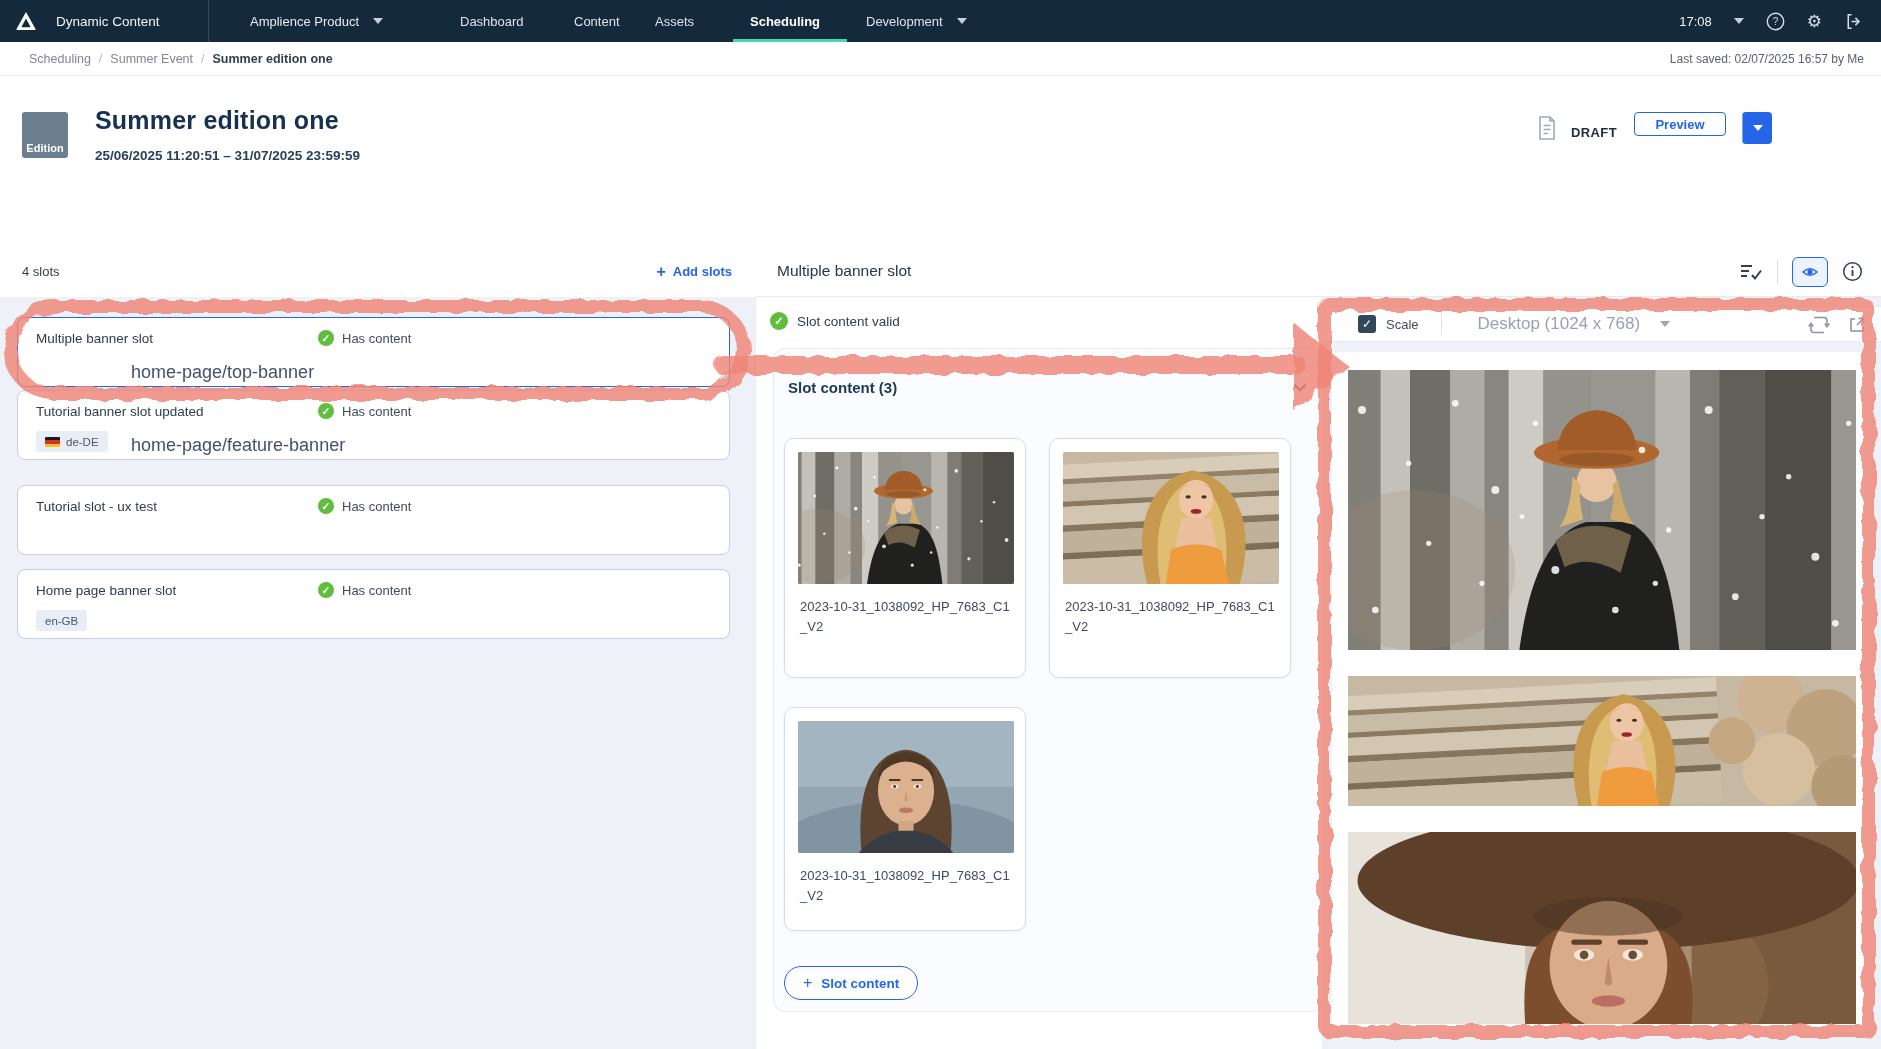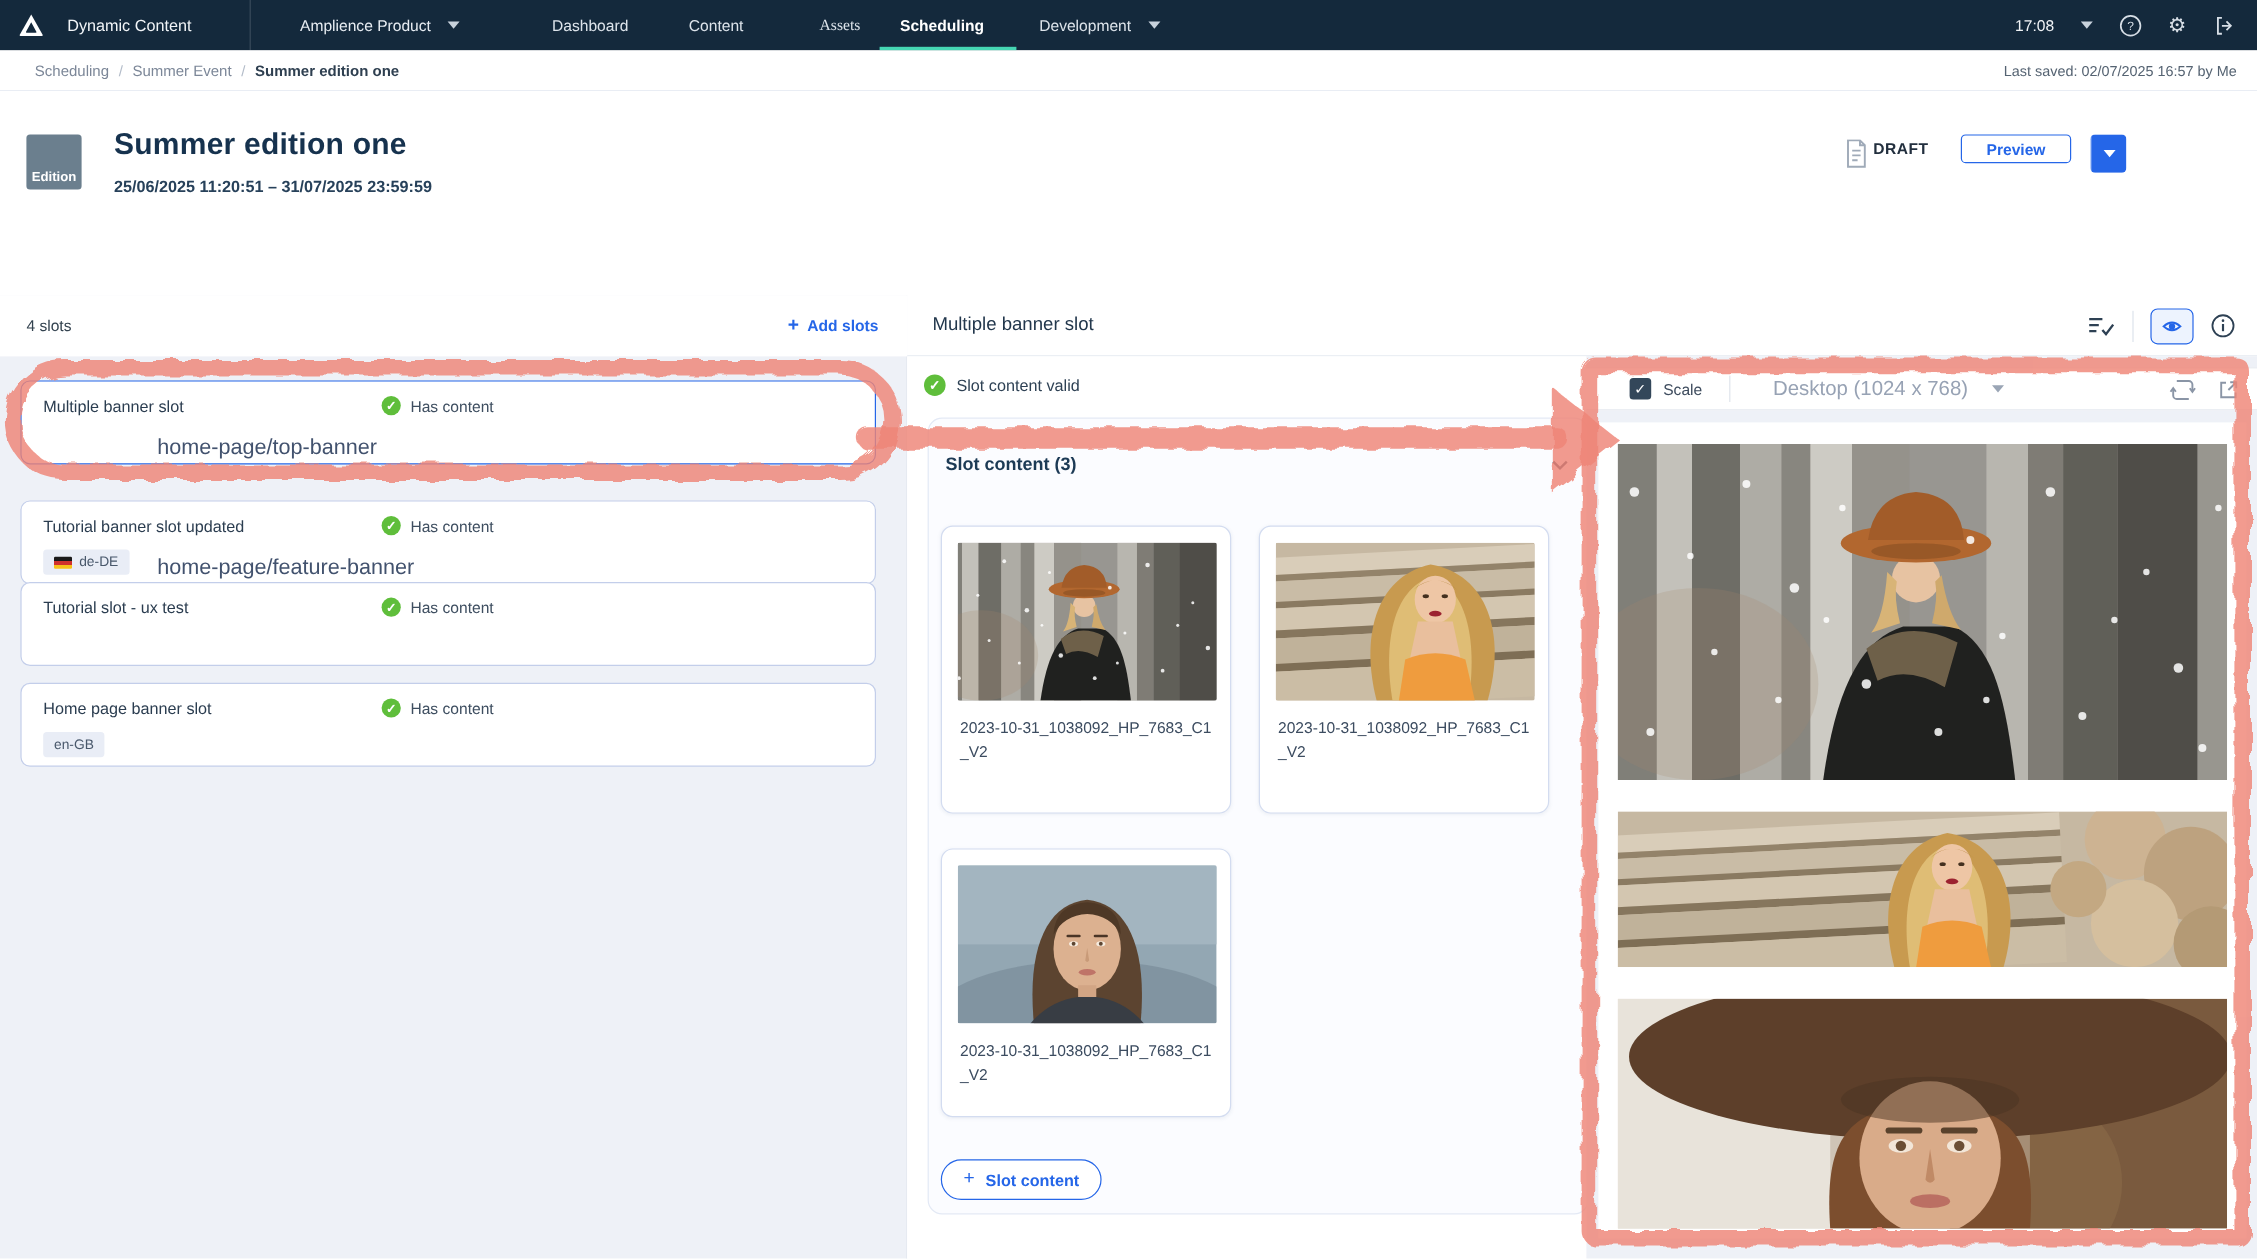--- a/index.html
+++ b/index.html
@@ -27,21 +27,21 @@
   .crumbs{display:flex;align-items:center;gap:8px;font-size:12.5px;color:#7C8798;}
   .crumbs .sep{color:#B3BCC9;}
   .crumb-last{color:#2E3F50;font-weight:bold;}
   .last-saved{font-size:12px;color:#556372;}
 
   
   .header{position:absolute;left:0;top:76px;width:1881px;height:134px;background:#fff;}
   .ed-thumb{position:absolute;left:22px;top:36px;width:46px;height:46px;background:#6B7F8E;border-radius:3px;color:#fff;font-size:11px;font-weight:bold;display:flex;align-items:flex-end;justify-content:center;padding-bottom:4px;}
   .ed-title{position:absolute;left:95px;top:30px;font-size:25px;font-weight:bold;color:#16324E;letter-spacing:.2px;}
   .ed-dates{position:absolute;left:95px;top:72px;font-size:13.5px;font-weight:bold;color:#27415A;}
-  .draft-wrap{position:absolute;left:1537px;top:40px;display:flex;align-items:flex-start;gap:4px;}
+  .draft-wrap{position:absolute;left:1537px;top:40px;display:flex;align-items:flex-end;gap:14px;}
   .draft-label{font-size:13px;font-weight:bold;color:#222F3E;letter-spacing:.4px;}
   .btn-preview{position:absolute;left:1634px;top:36px;width:92px;height:24px;border:1.5px solid #2566E8;border-radius:4px;background:#fff;color:#2566E8;font-size:13px;font-weight:bold;display:flex;align-items:center;justify-content:center;}
   .btn-schedule{position:absolute;left:1742px;top:36px;height:32px;display:flex;border-radius:4px;overflow:hidden;}
   .btn-schedule .drop{width:30px;background:#2566E8;border-left:1px solid rgba(255,255,255,.4);display:flex;align-items:center;justify-content:center;color:#fff;}
 
   
   .tabsrow{position:absolute;left:0;top:210px;width:1881px;height:36px;background:#fff;border-bottom:1px solid #ECEFF5;}
   .tab{position:absolute;top:0;height:33px;display:flex;align-items:center;justify-content:center;font-size:13.5px;}
   .tab-slots{left:8px;width:250px;color:#2566E8;font-weight:bold;}
   .tab-content{left:258px;width:200px;color:#2E3F50;}
@@ -251,21 +251,21 @@
         </svg>
     </span>
     <span class="abs nav-brand">Dynamic Content</span>
     <span class="nav-div"></span>
     <span class="abs nav-product" style="left:250px;">
       <span>Amplience Product</span>
       <span class="caret nav-caret"></span>
     </span>
     <span class="abs nav-item" style="left:460px;">Dashboard</span>
     <span class="abs nav-item" style="left:574px;">Content</span>
-    <span class="abs nav-item" style="left:683px;font-family:Liberation Serif, serif;">Assets</span>
+    <span class="abs nav-item" style="left:655px;">Assets</span>
     <span class="abs nav-item active" style="left:750px;">Scheduling</span>
     <span class="abs nav-item" style="left:866px;">
       <span>Development</span>
       <span class="caret nav-caret"></span>
     </span>
     <span class="teal-underline"></span>
     <span class="nav-right">
       <span class="nav-time">17:08</span>
       <span class="caret" style="color:#C8D2DC;"></span>
       <span>
@@ -336,21 +336,21 @@
 
         <div class="slot-card selected" style="top:20px;">
           <span class="slot-name">Multiple banner slot</span>
           <span class="slot-status">
             <span class="check-circle">✓</span>
             <span>Has content</span>
           </span>
           <span class="slot-path">home-page/top-banner</span>
         </div>
 
-        <div class="slot-card" style="top:120px;">
+        <div class="slot-card" style="top:93px;">
           <span class="slot-name">Tutorial banner slot updated</span>
           <span class="slot-status">
             <span class="check-circle">✓</span>
             <span>Has content</span>
           </span>
           <span class="locale-badge">
             <span class="flag-de"></span>
             <span>de-DE</span>
           </span>
           <span class="slot-path">home-page/feature-banner</span>

